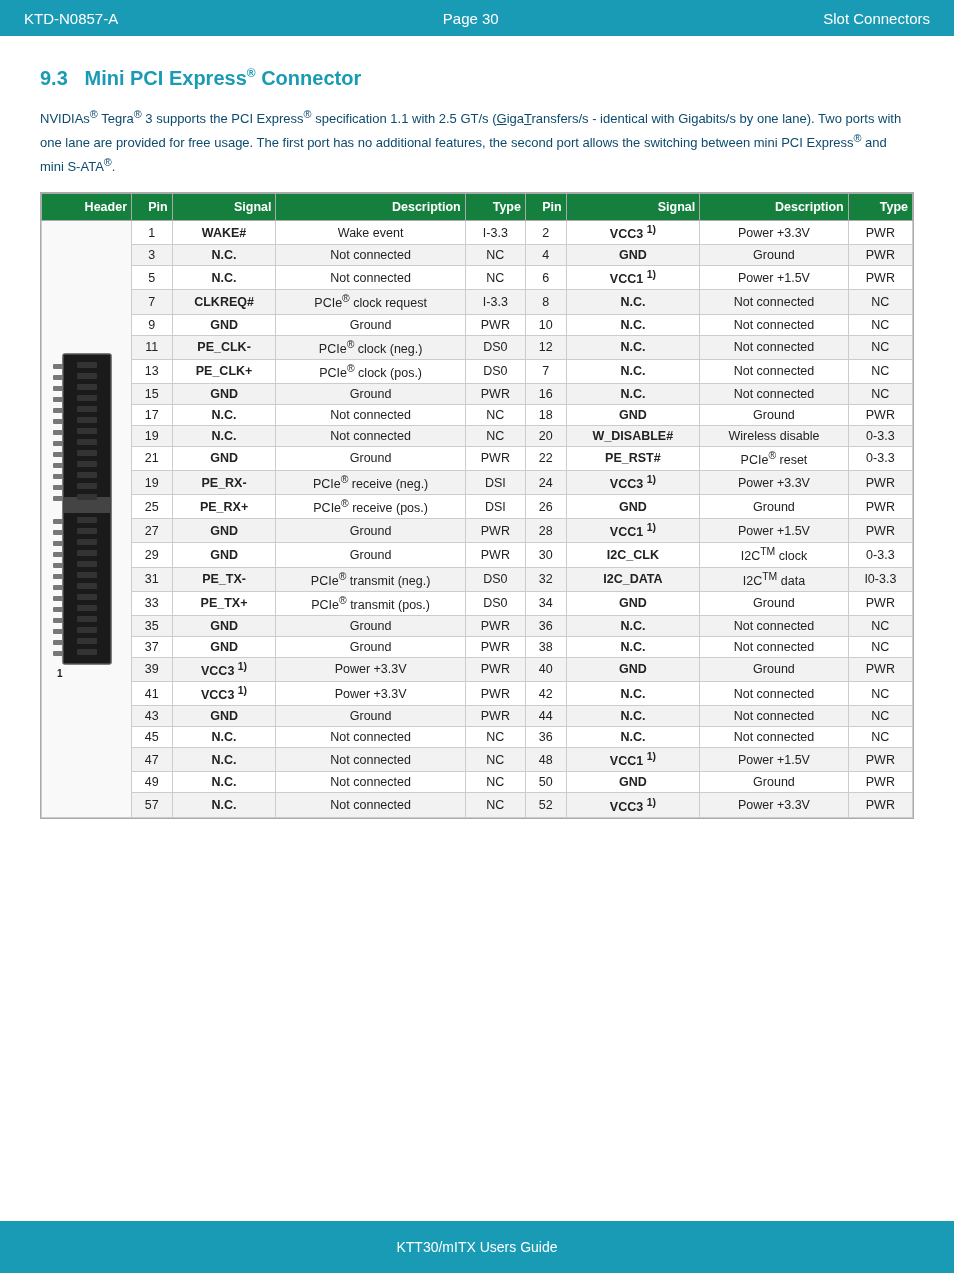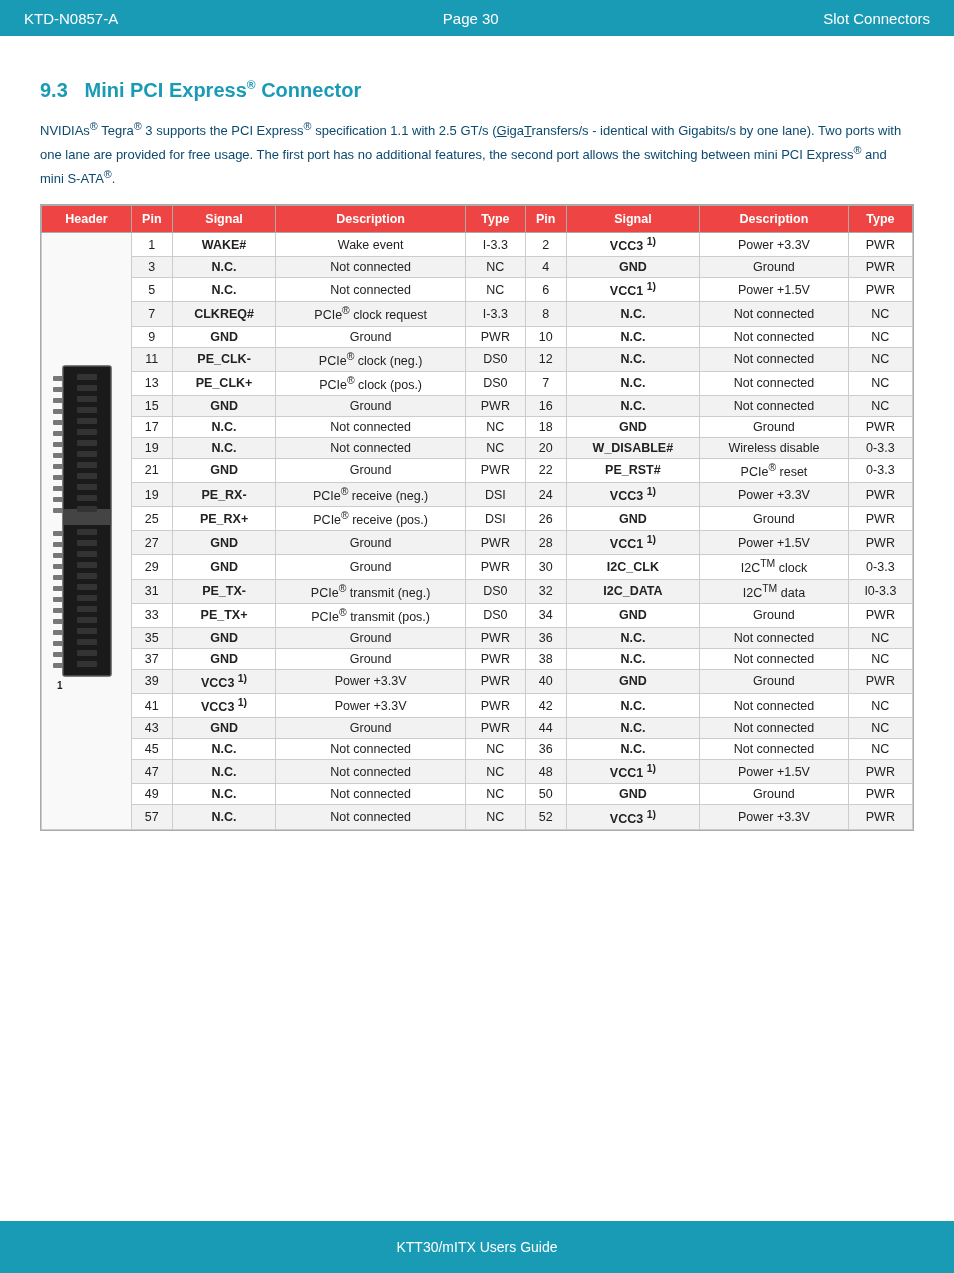--- a/index.html
+++ b/index.html
@@ -22,21 +22,21 @@
       padding: 10px 24px;
       height: 36px;
     }
     .top-bar-left, .top-bar-center, .top-bar-right {
       font-size: 15px;
       font-weight: normal;
     }
 
     
     .content {
-      padding: 42px 40px 30px 40px;
+      padding: 30px 40px 30px 40px;
     }
 
     
     .section-heading {
       font-size: 20px;
       font-weight: bold;
       color: #1a9bb5;
       margin-bottom: 16px;
     }
     .section-heading sup {
@@ -59,24 +59,24 @@
     }
 
     table {
       border-collapse: collapse;
       width: 100%;
       font-size: 12.5px;
     }
 
     
     thead tr th {
-      background: #ef4444;
+      background: #15803d;
       color: #fff;
       font-weight: bold;
-      text-align: center;
+      text-align: right;
       padding: 6px 4px;
       border: 1px solid #aaa;
     }
 
     tbody tr td {
       border: 1px solid #ccc;
       padding: 3px 6px;
       text-align: center;
       color: #222;
       vertical-align: middle;

